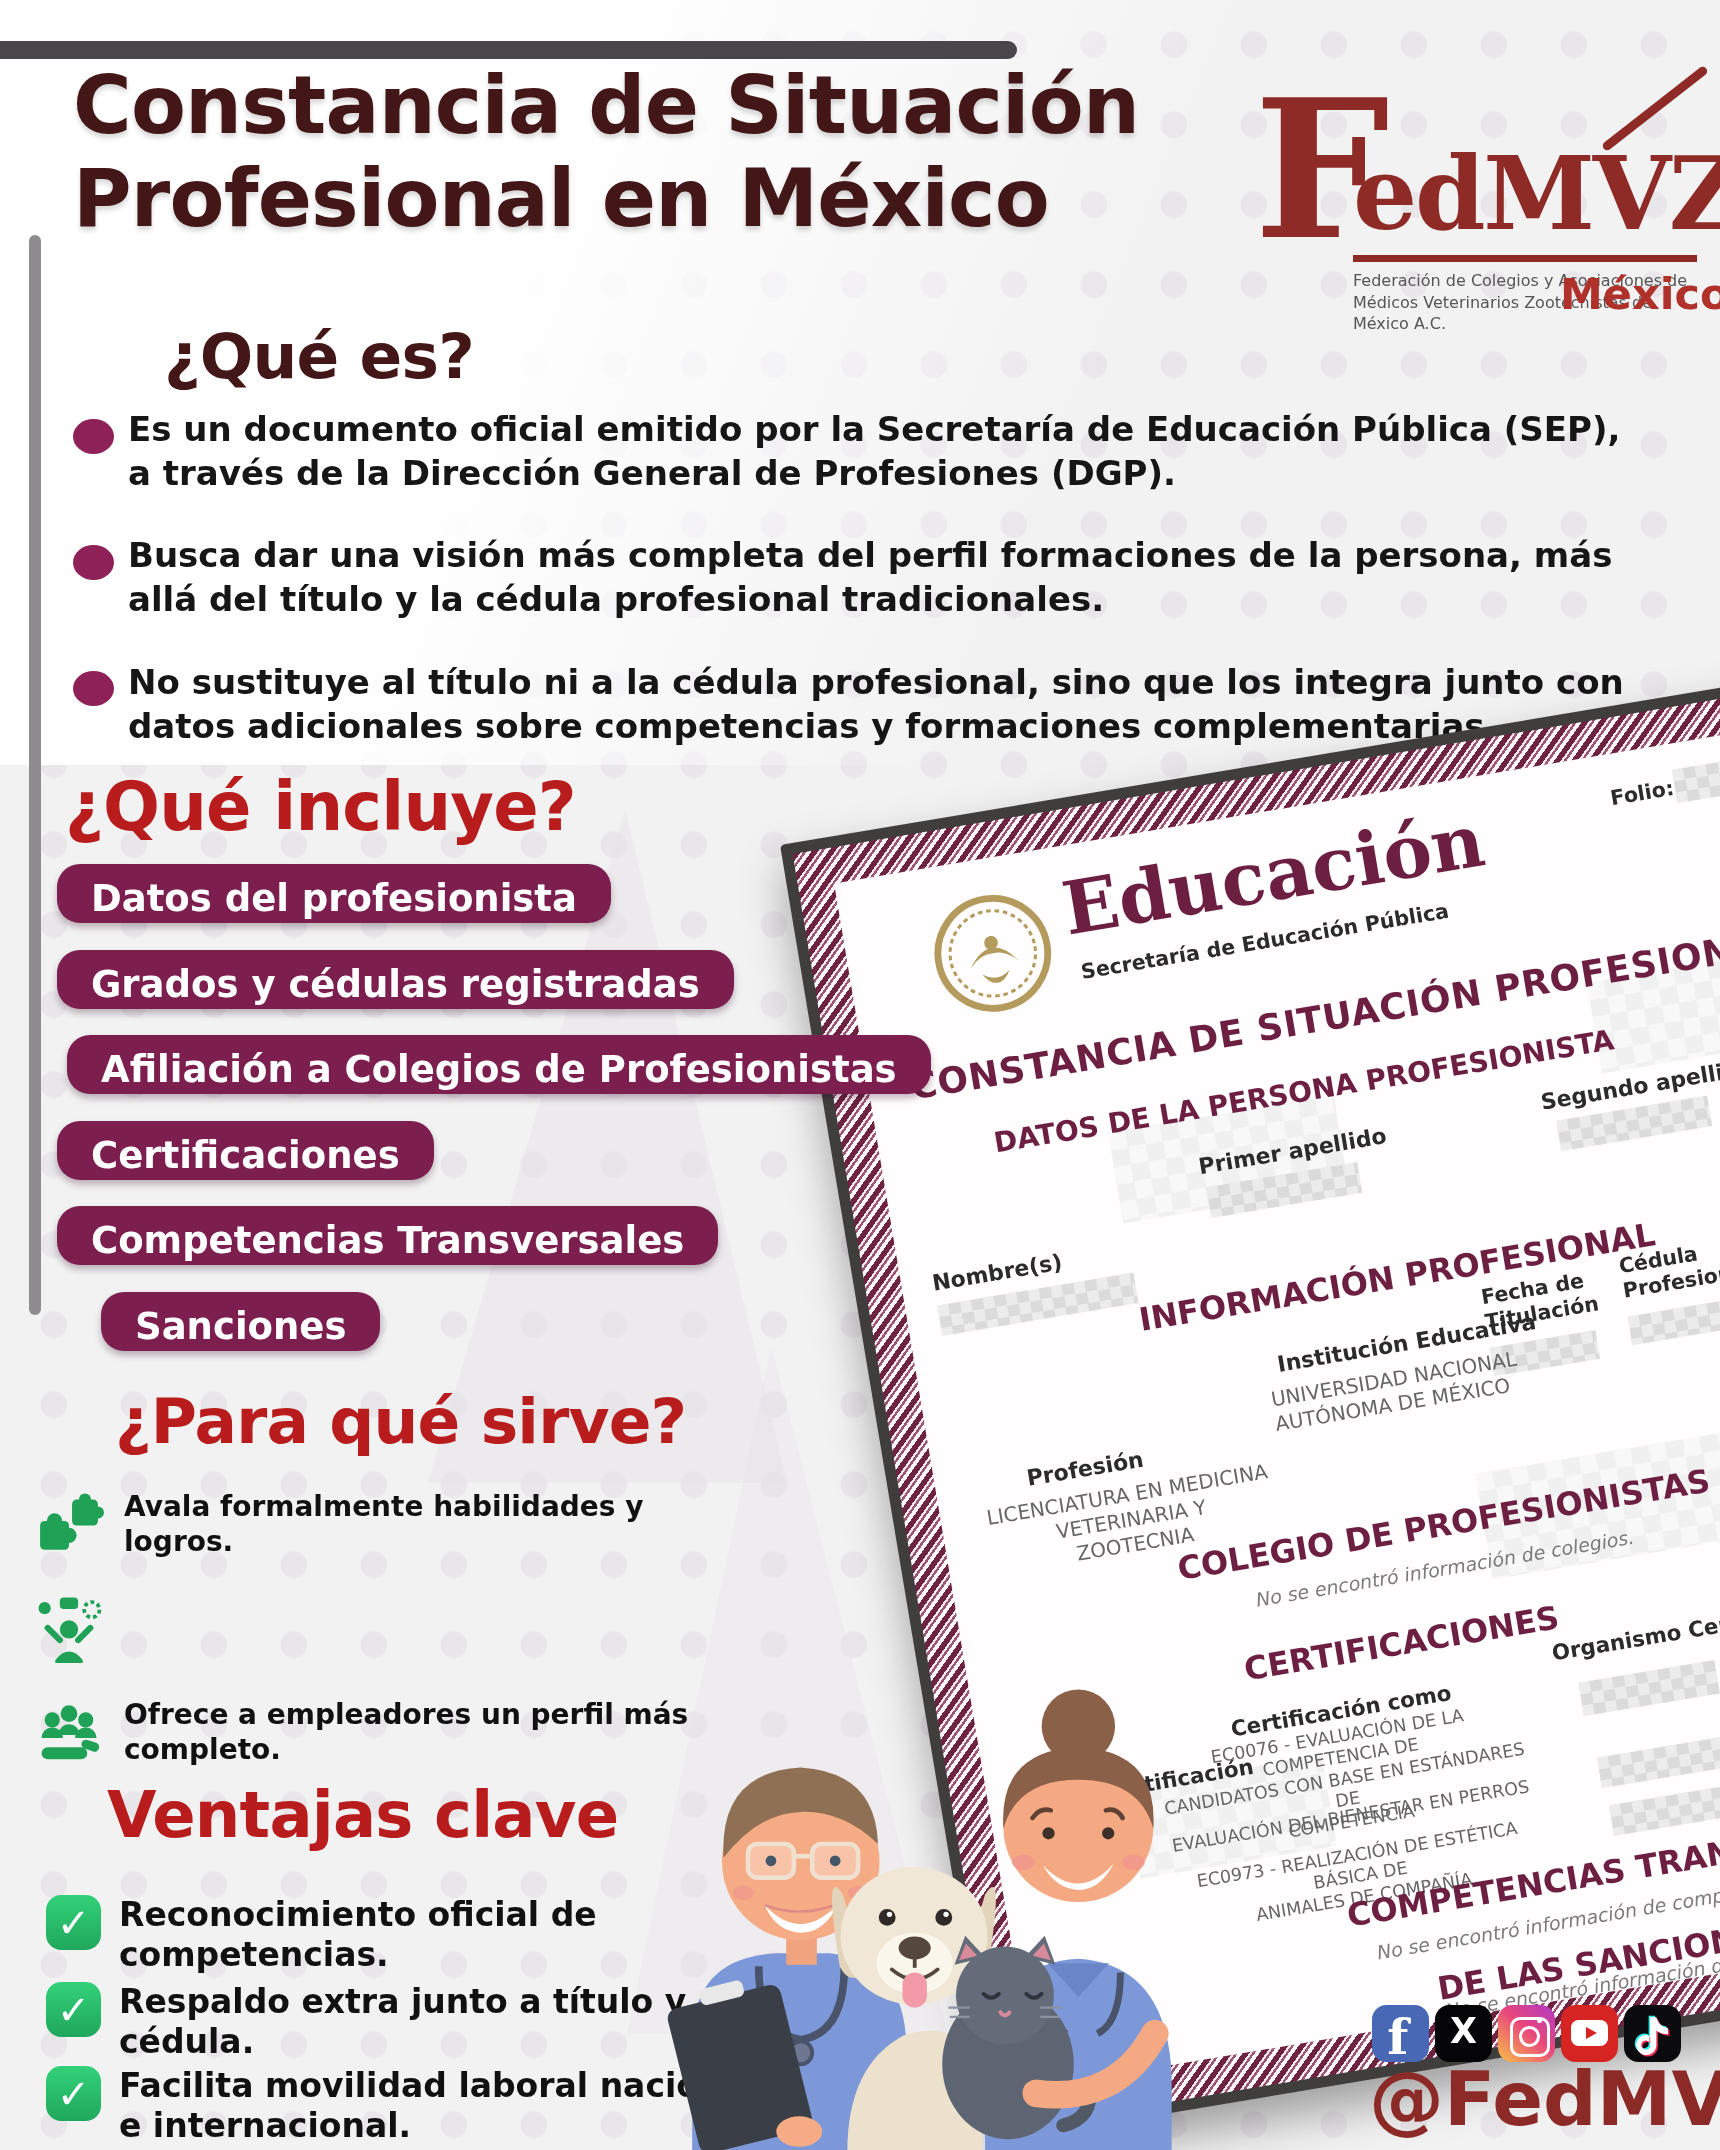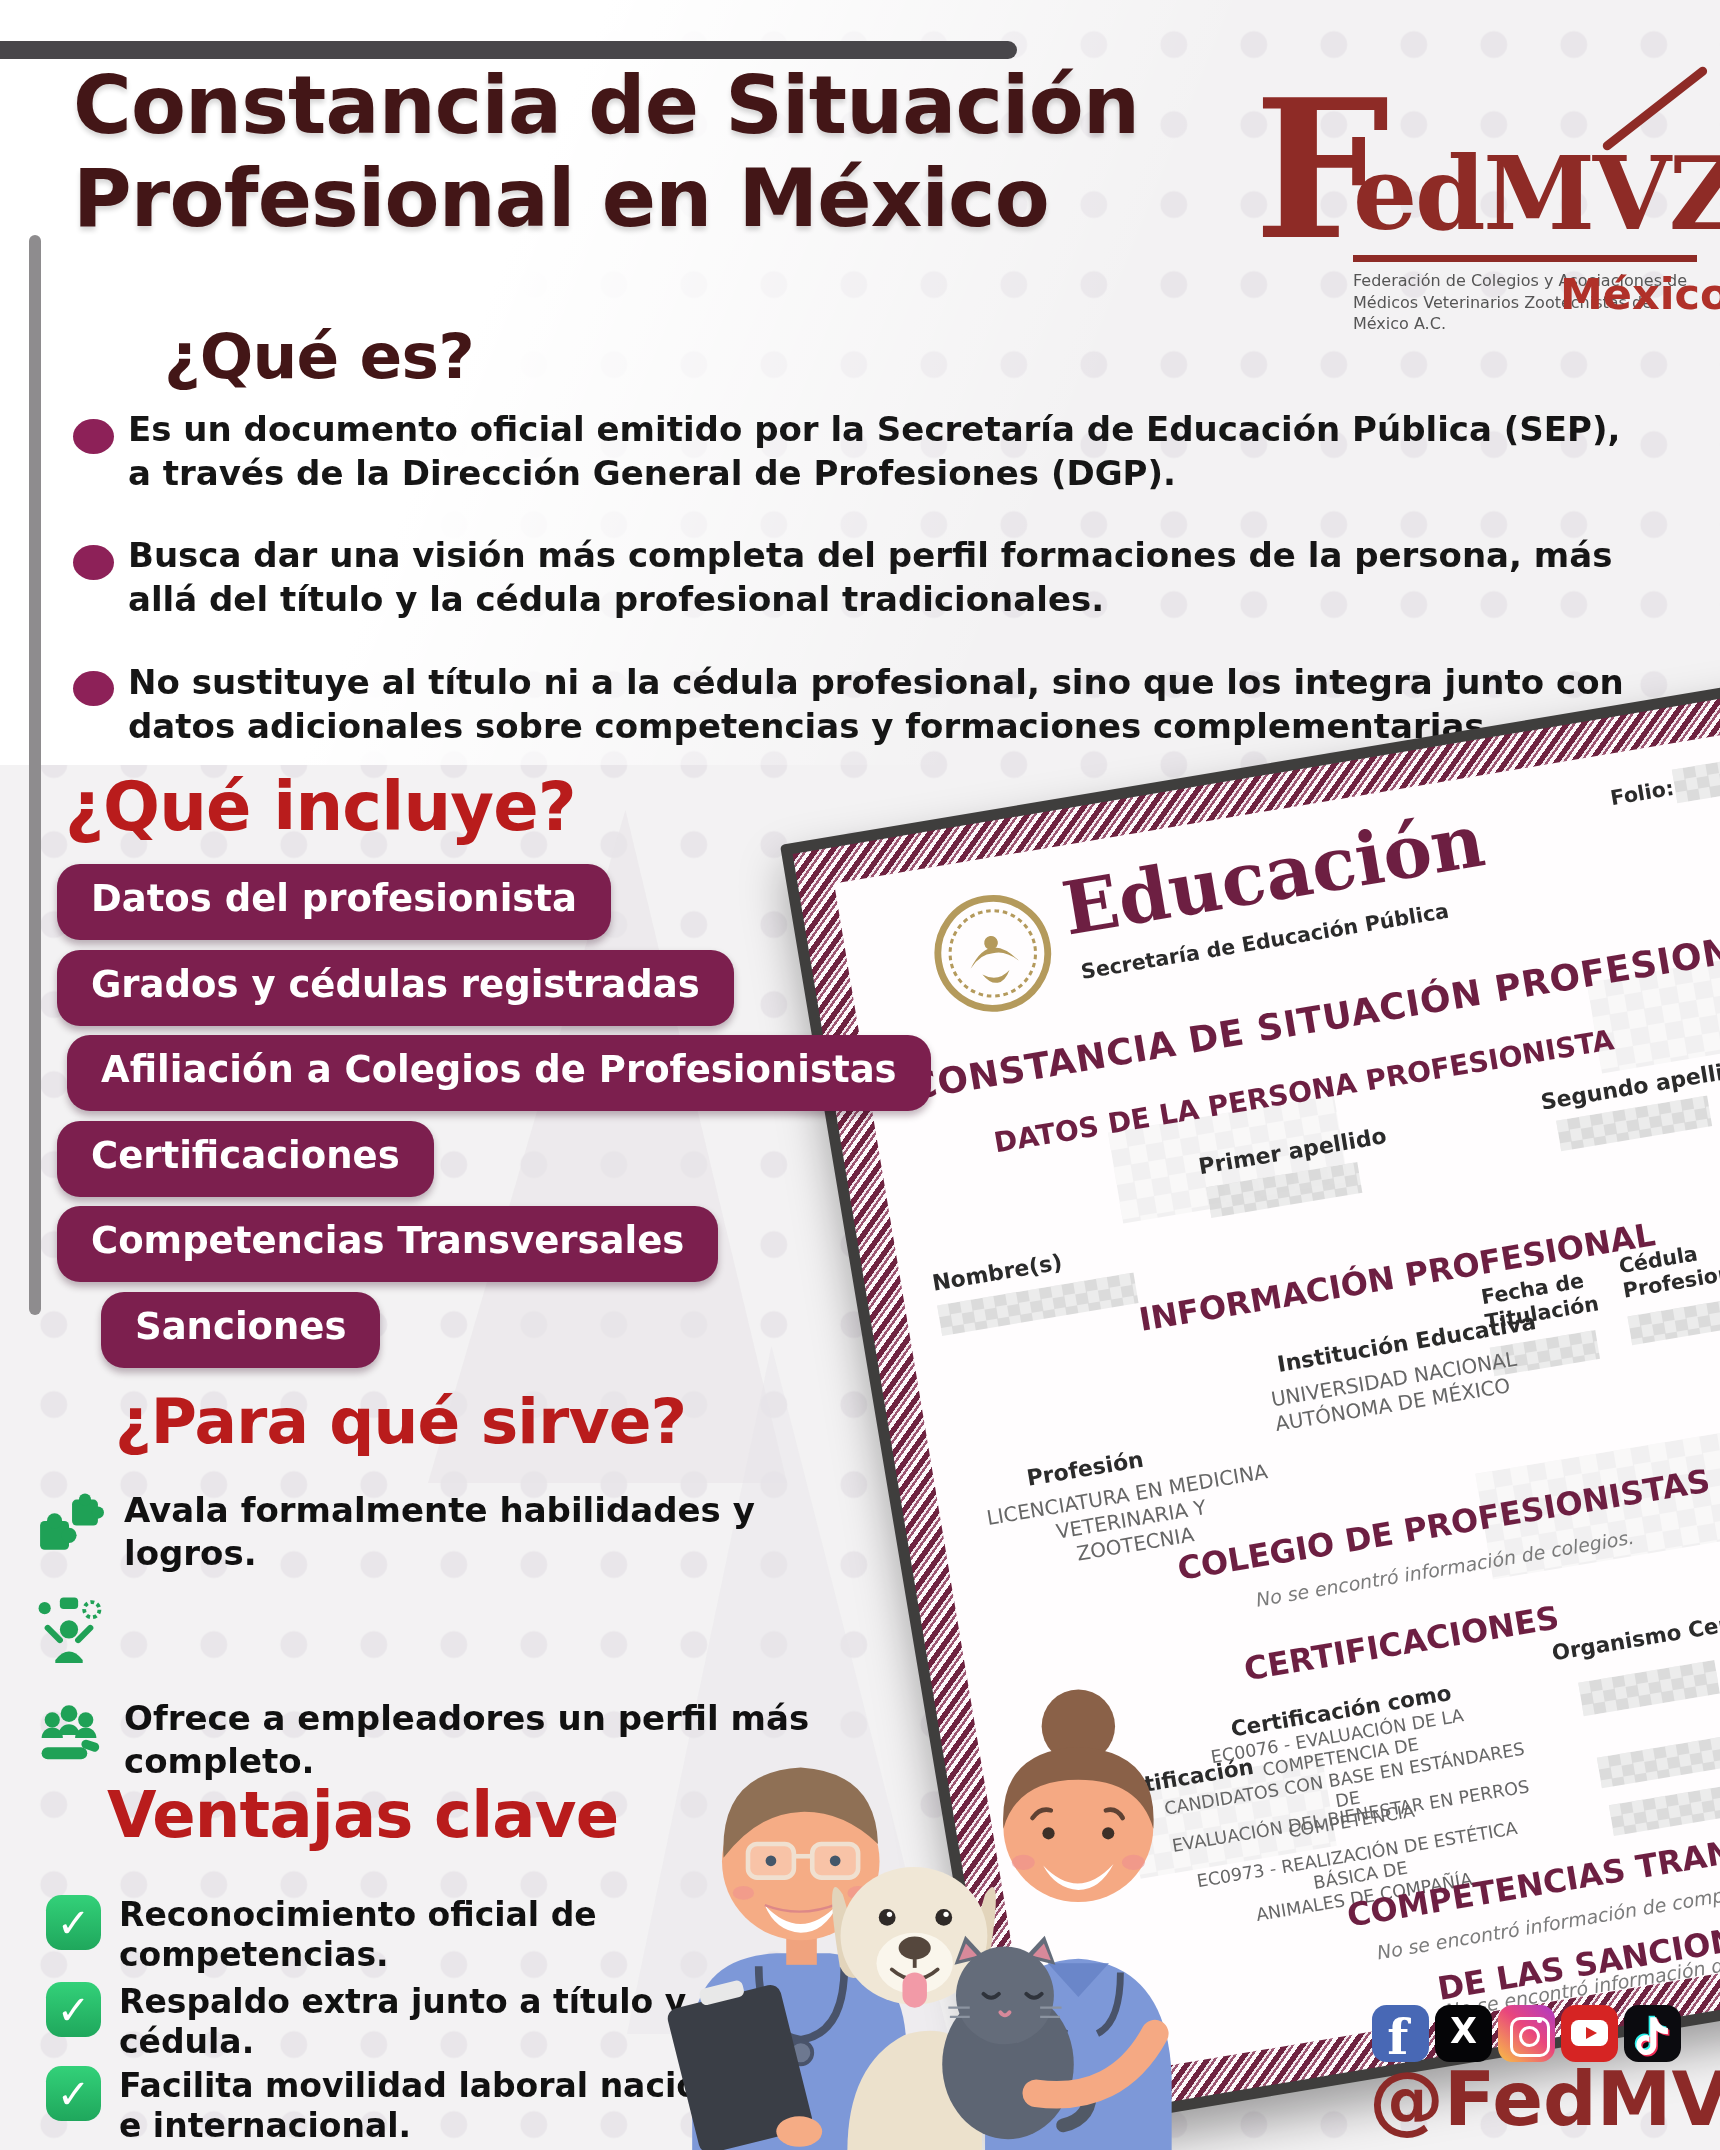--- a/index.html
+++ b/index.html
@@ -29,24 +29,24 @@
   .logo-tagline{position:absolute;left:99px;top:197px;font-size:16px;color:#555;line-height:1.35;}
   .logo-country{position:absolute;left:306px;top:196px;font-size:43px;font-weight:800;color:#b03129;}
 
   .h-dark{font-weight:800;color:#431617;letter-spacing:-0.8px;}
   .h-mag{font-weight:800;color:#b91c1c;letter-spacing:-0.8px;}
   .qe-head{left:164px;top:320px;font-size:63px;}
   .bullet-dot{width:41px;height:35px;border-radius:50%;background:#8d2158;}
   .bullet-text{font-size:34px;line-height:1.28;font-weight:600;color:#161616;width:1544px;}
 
   .qi-head{left:65px;top:768px;font-size:67px;}
-  .pill{left:57px;height:76px;line-height:69px;background:#7c1f4e;color:#fff;font-weight:800;font-size:37px;padding:0 34px;border-radius:23px;white-space:nowrap;z-index:5;box-shadow:0 4.6px 7.6px rgba(40,5,25,.28);}
+  .pill{left:57px;height:59px;line-height:69px;background:#7c1f4e;color:#fff;font-weight:800;font-size:37px;padding:0 34px;border-radius:23px;white-space:nowrap;z-index:5;box-shadow:0 4.6px 7.6px rgba(40,5,25,.28);}
 
   .pqs-head{left:115px;top:1385px;font-size:63px;z-index:5;}
-  .g-item-text{font-size:34px;line-height:1.25;font-weight:600;color:#111;z-index:5;}
+  .g-item-text{font-size:28px;line-height:1.25;font-weight:600;color:#111;z-index:5;}
   .g-icon{width:70px;height:70px;z-index:5;}
 
   .vc-head{left:107px;top:1778px;font-size:64px;z-index:5;}
   .check-tile{width:55px;height:55px;border-radius:15.3px;background:linear-gradient(180deg,#33d179,#1fa75c);z-index:5;display:flex;align-items:center;justify-content:center;}
   .check-mark{color:#fff;font-size:40px;font-weight:800;}
   .c-item-text{font-size:33px;line-height:1.22;font-weight:600;color:#111;z-index:5;}
 
   
   .cert{left:780px;top:845px;width:1070px;height:1315px;transform:rotate(-9.5deg);transform-origin:0 0;background:#3f3e3d;border-radius:4.6px;box-shadow:0 23px 46px rgba(0,0,0,.35);z-index:2;}
   .cert-ornate{position:absolute;inset:10.7px;background:repeating-linear-gradient(135deg,#6e2340 0 5.4px,#f3e9ee 5.4px 7.6px,#9c5672 7.6px 10px,#fdf9fb 10px 13.8px);}

